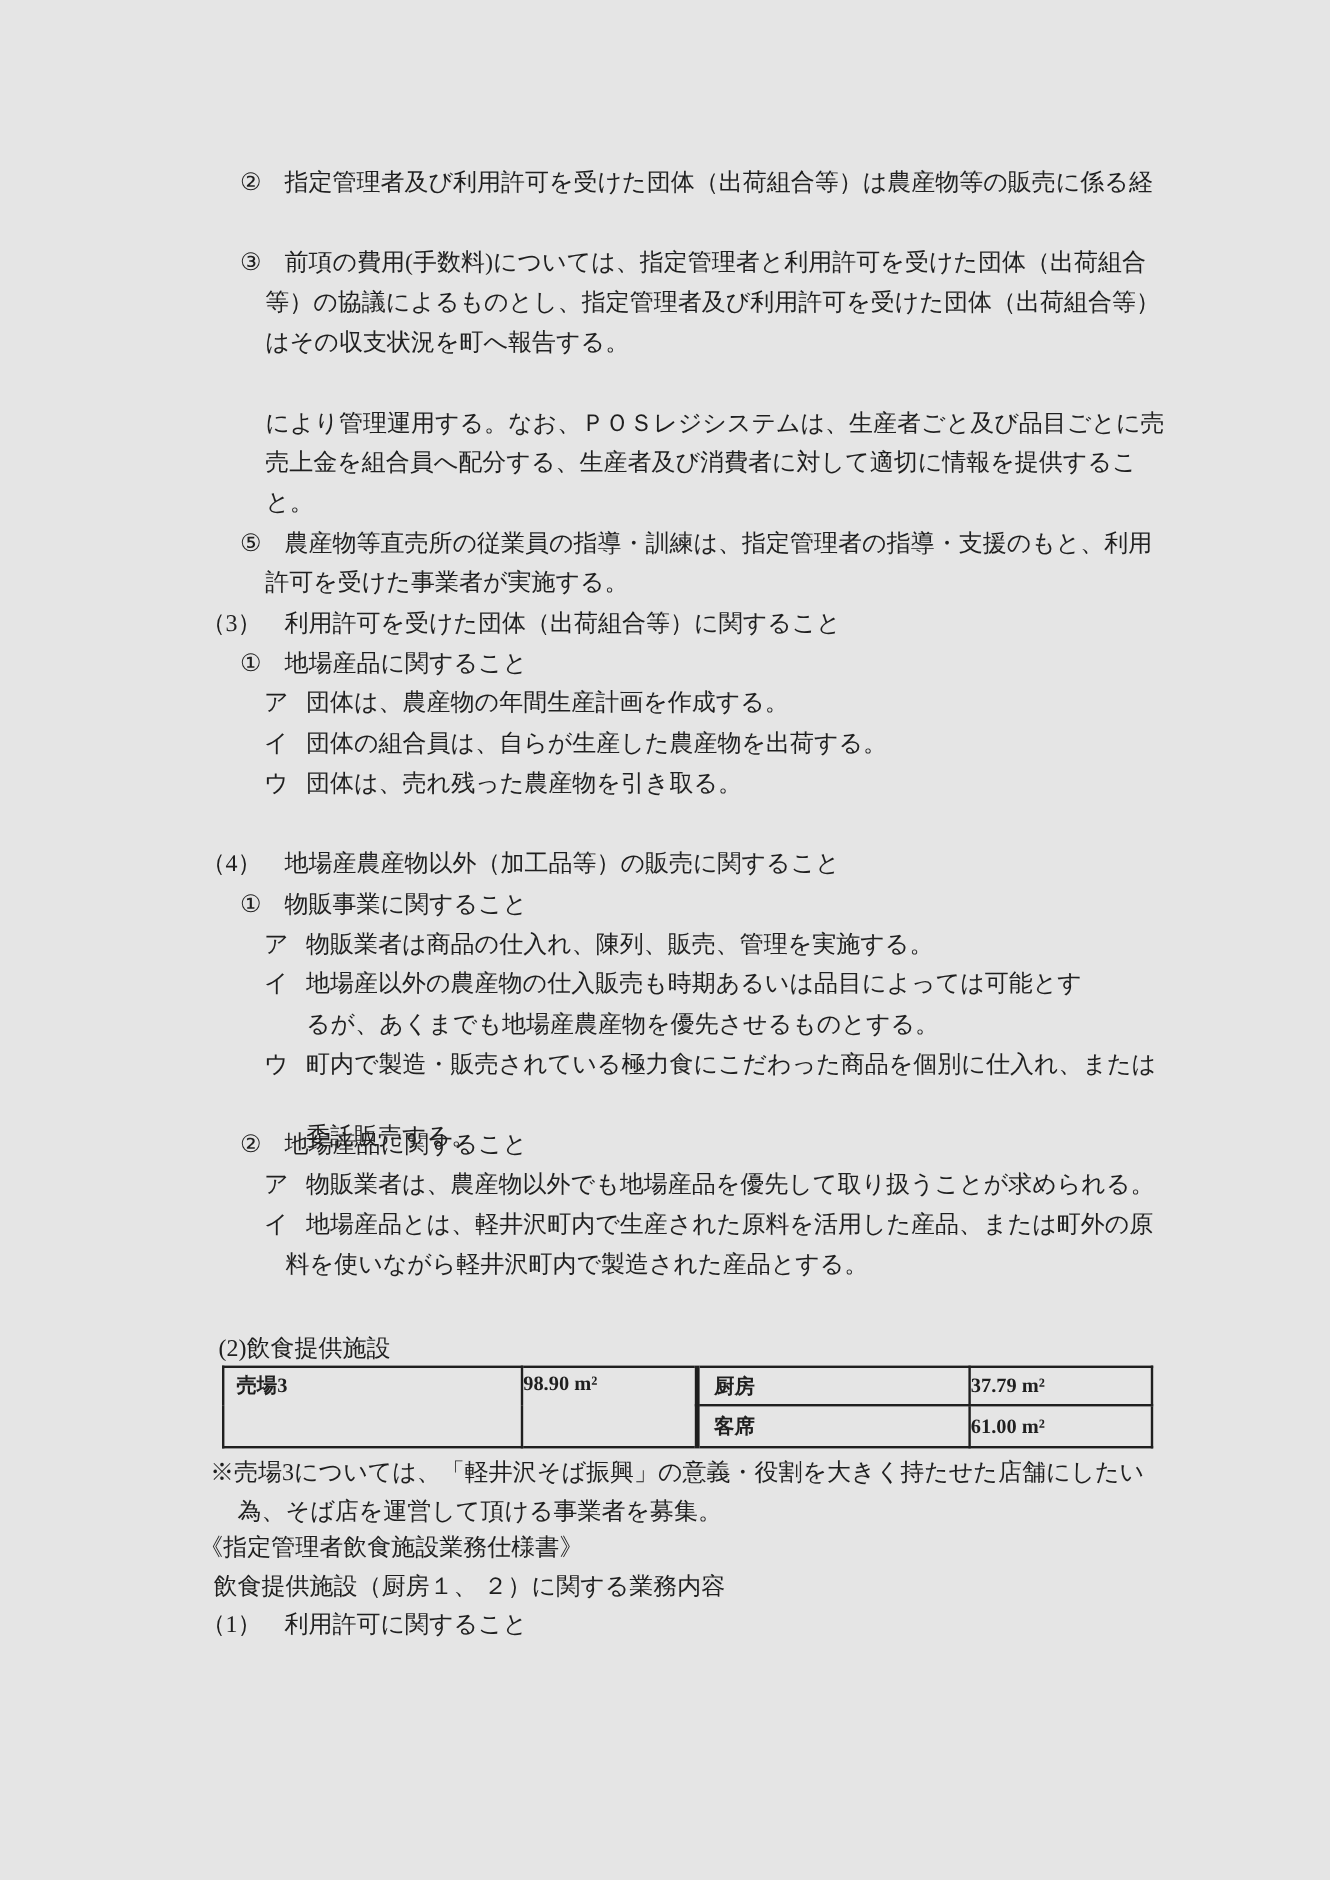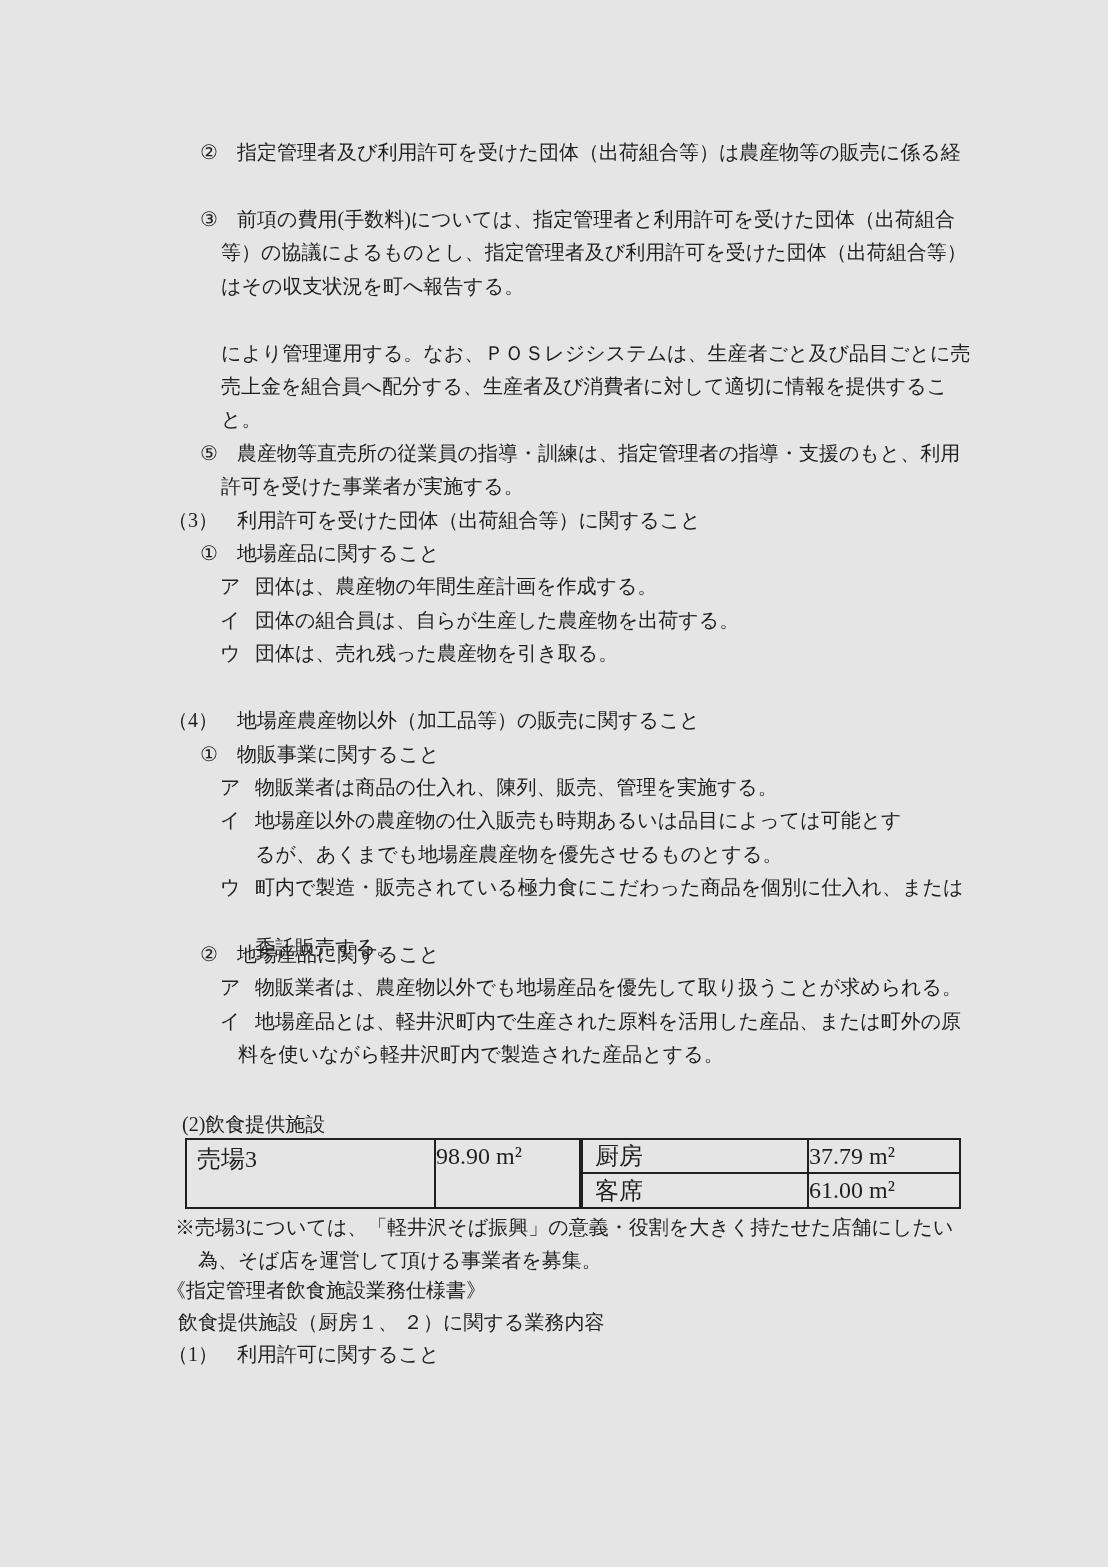--- a/index.html
+++ b/index.html
@@ -22,21 +22,21 @@
   .x-cont3{left:238px;}
   
   .mk{display:inline-block;text-align:left;}
   .mk-paren{width:69px;}
   .mk-circ{width:37px;}
   .mk-kana{width:35px;}
   
   .ftable{
     position:absolute;left:185px;top:1138px;
     border-collapse:collapse;table-layout:fixed;
-    font-size:24px;color:#1f1f1f;
+    font-size:17px;color:#1f1f1f;font-weight:bold;
   }
   .ftable td{border:2px solid #1f1f1f;padding:0;vertical-align:middle;}
   .ftable .c1{width:237px;vertical-align:top;padding:3px 0 0 10px;}
   .ftable .c2{width:143px;vertical-align:top;padding-top:3px;text-align:left;border-right:4px solid #1f1f1f;}
   .ftable .c3{width:212px;padding-left:12px;}
   .ftable .c4{width:150px;text-align:left;}
   .ftable .r1{height:32px;}
   .ftable .r2{height:35px;}
 </style>
 </head>

